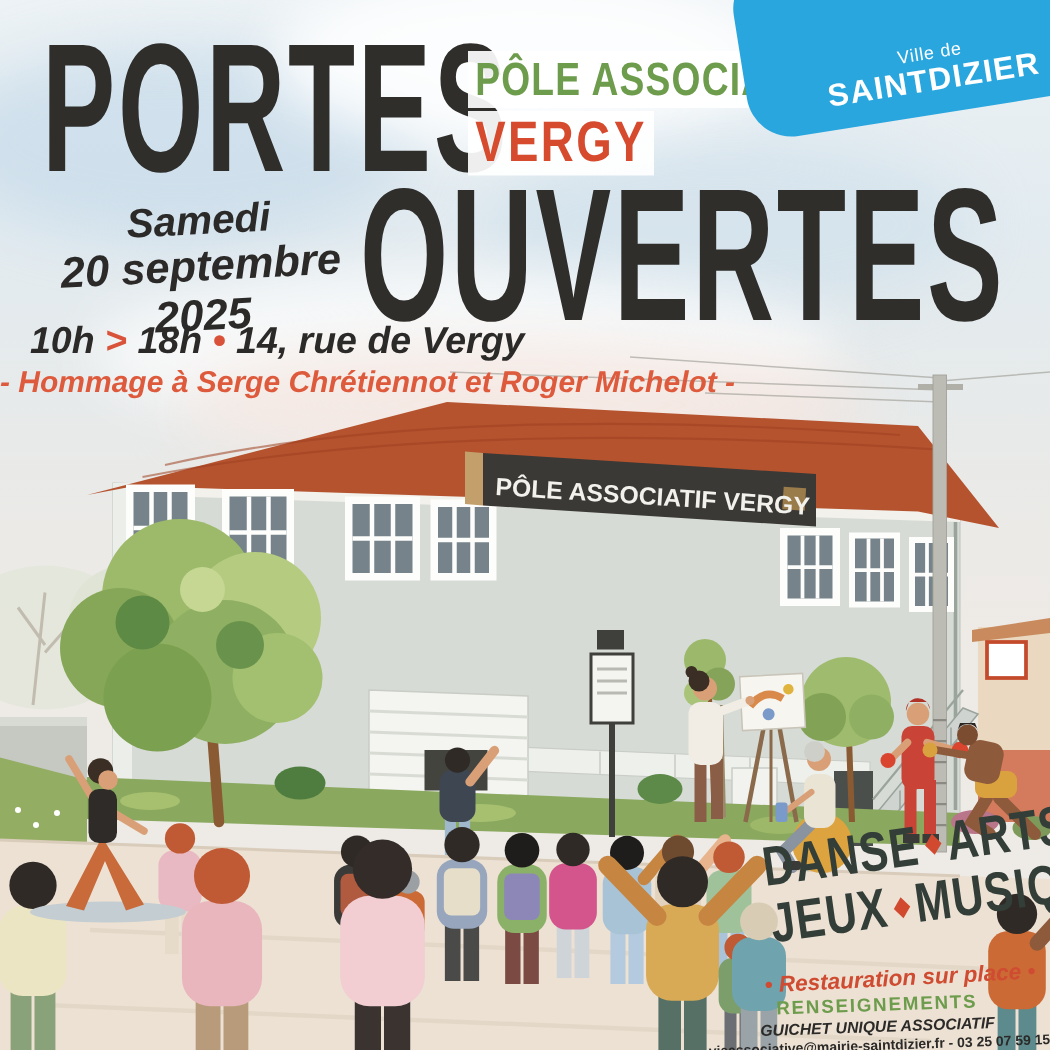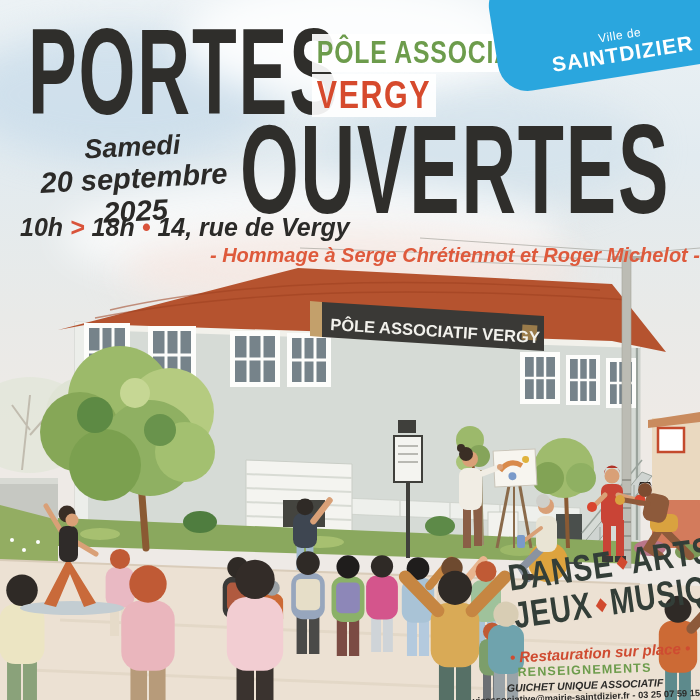--- a/index.html
+++ b/index.html
@@ -33,21 +33,21 @@
   .date-block{position:absolute;left:28px;top:132px;width:212px;text-align:center;z-index:5;
     color:#2b2a28;font-weight:bold;font-style:italic;transform:rotate(-3deg);line-height:1.12;}
   .date-block .d1{font-size:27px;}
   .date-block .d2{font-size:29px;}
   .date-block .d3{font-size:29px;}
 
   .hours{position:absolute;left:20px;top:213px;width:320px;text-align:left;z-index:5;
     color:#2b2a28;font-weight:bold;font-style:italic;font-size:25px;white-space:nowrap;}
   .hours .sep{color:#d9533a;}
 
-  .tribute{position:absolute;left:0;top:244px;width:100%;text-align:right;z-index:5;
+  .tribute{position:absolute;left:0;top:244px;width:100%;text-align:left;z-index:5;
     color:#de5a3c;font-weight:bold;font-style:italic;font-size:20px;}
 
   .scene{position:absolute;left:0;top:0;width:700px;height:700px;z-index:2;}
 
   .activities{position:absolute;left:506px;top:560px;z-index:5;transform:rotate(-8deg);
     transform-origin:left top;color:#333e38;font-weight:bold;white-space:nowrap;}
   .activities .row{transform-origin:left top;transform:scaleX(.78);font-size:37px;line-height:1.04;
     letter-spacing:1px;display:flex;align-items:center;}
   .diamond{display:inline-block;width:10px;height:10px;background:#d1492e;transform:rotate(45deg);
     margin:0 7px;}

